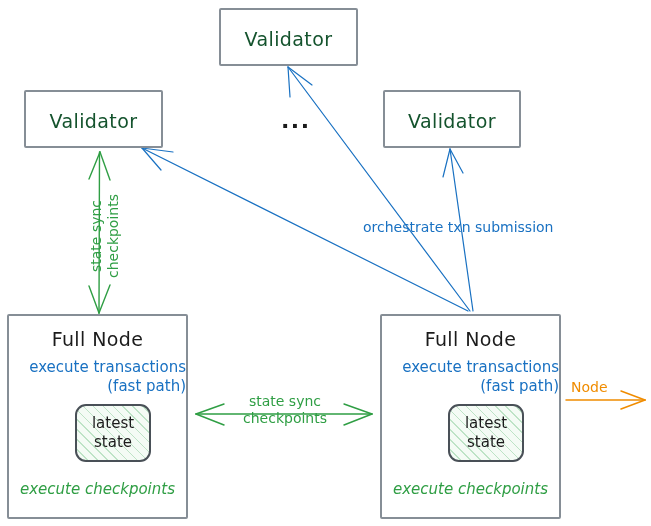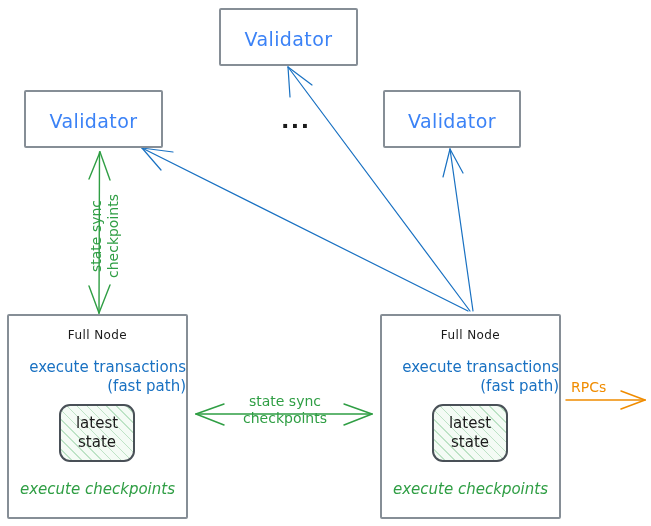--- a/index.html
+++ b/index.html
@@ -26,29 +26,29 @@
     box-sizing: border-box;
     border: 2px solid #868e96;
     background: #ffffff;
     border-radius: 2px;
   }
   .validator-label {
     position: absolute;
     left: 0; right: 0;
     text-align: center;
     font-size: 19px;
-    color: #3b82f6;
+    color: #14532d;
     font-family: "DejaVu Sans", sans-serif;
     letter-spacing: 0.4px;
   }
   .fullnode-title {
     position: absolute;
     left: 0; right: 0;
     text-align: center;
-    font-size: 12px;
+    font-size: 19px;
     color: #1b1b1b;
     letter-spacing: 0.4px;
   }
   .fullnode-blue {
     position: absolute;
     left: 0; right: 0;
     text-align: right;
     font-size: 15px;
     color: #1971c2;
     line-height: 19px;
@@ -72,20 +72,21 @@
     background-image: repeating-linear-gradient(
         45deg,
         rgba(64,172,90,0.30) 0px,
         rgba(64,172,90,0.30) 1px,
         rgba(255,255,255,0) 1px,
         rgba(255,255,255,0) 7px);
     display: flex;
     flex-direction: column;
     align-items: center;
     justify-content: center;
+    margin-left: 16px;
   }
   .state-box span {
     font-size: 15px;
     color: #1b1b1b;
     line-height: 19px;
     display: block;
     text-align: center;
   }
   .ellipsis {
     position: absolute;
@@ -210,16 +211,17 @@
   </div>
 
   <div class="vert-label" style="left:88px; top:272px;">state sync</div>
   <div class="vert-label" style="left:105px; top:278px;">checkpoints</div>
 
   <div class="edge-label" style="left:225px; top:393px; width:120px;">
     <div>state sync</div>
     <div>checkpoints</div>
   </div>
 
-
-  <div class="edge-label-orange" style="left:571px; top:379px;">RPCs</div>
+  <div class="edge-label-blue" style="left:363px; top:219px;">orchestrate txn submission</div>
+
+  <div class="edge-label-orange" style="left:571px; top:379px;">Node</div>
 
 </div>
 
 </body></html>

